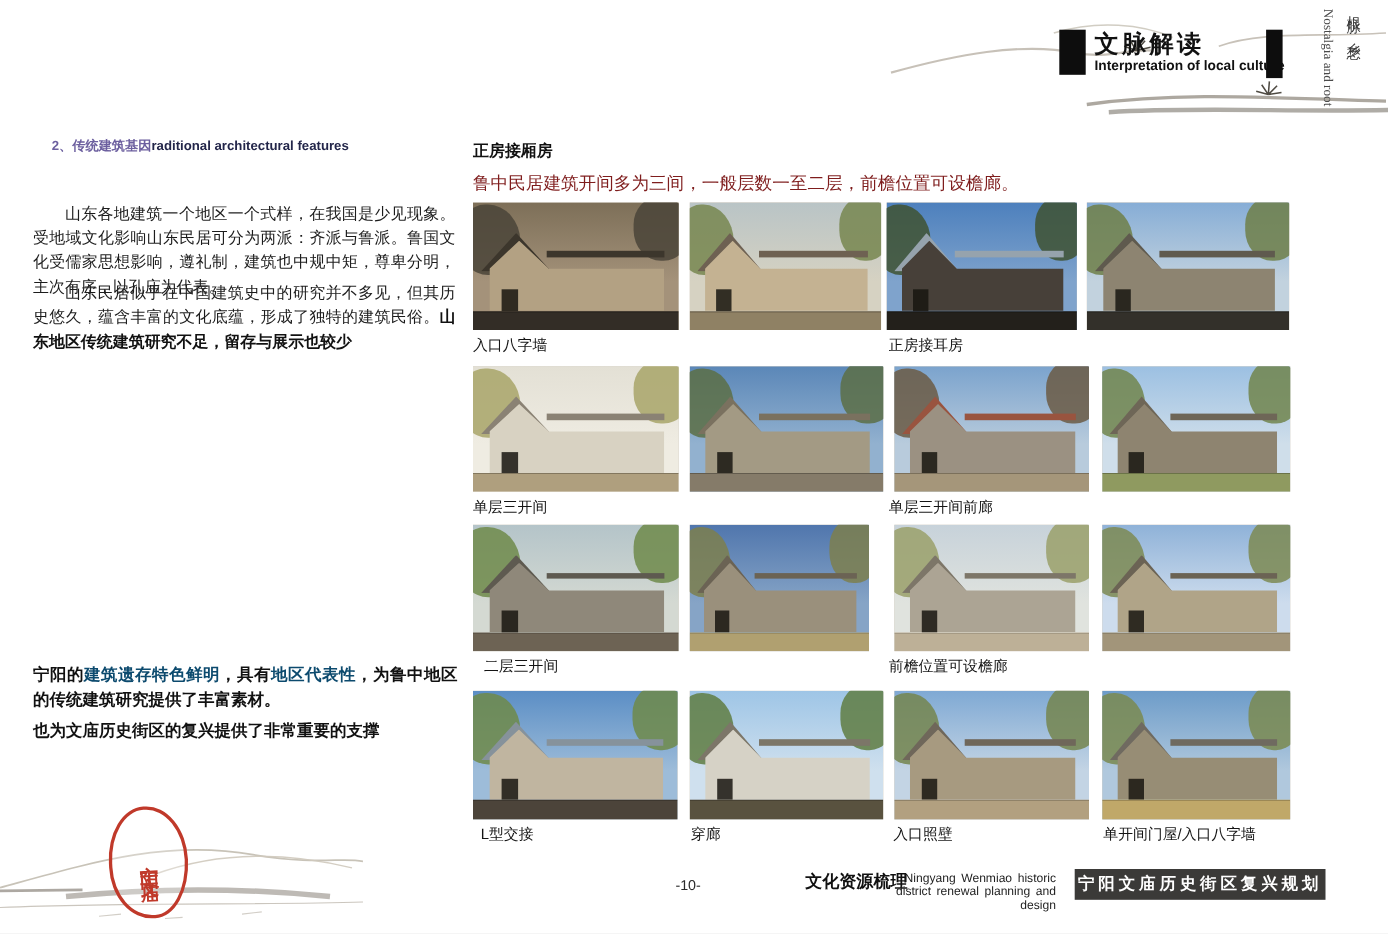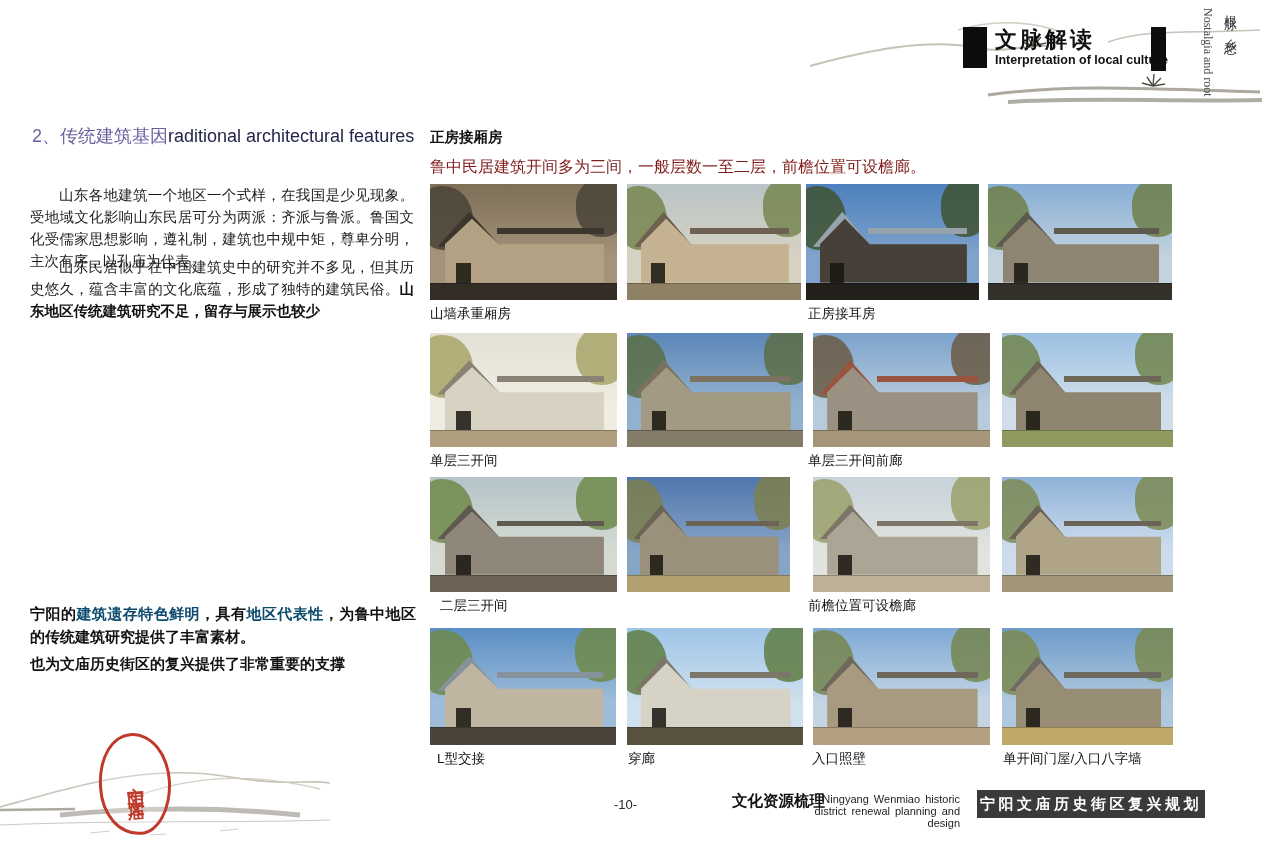--- a/index.html
+++ b/index.html
@@ -12,21 +12,21 @@
   .hdr-bar-right{position:absolute;left:1151px;top:27px;width:15px;height:44px;background:#0d0d0d;}
   .hdr-title{position:absolute;left:995px;top:25px;font-size:22px;font-weight:800;
              letter-spacing:3px;color:#111;}
   .hdr-sub{position:absolute;left:995px;top:53px;font-size:12.5px;font-weight:600;color:#111;}
   .side-cn{position:absolute;left:1221px;top:4px;writing-mode:vertical-rl;text-orientation:upright;
            font-family:"Liberation Serif","DejaVu Serif",serif;font-size:13px;letter-spacing:3px;color:#3a3a3a;}
   .side-en{position:absolute;left:1200px;top:8px;writing-mode:vertical-rl;
            font-family:"Liberation Serif","DejaVu Serif",serif;font-size:12px;color:#4a4a4a;}
 
   
-  .heading{position:absolute;left:32px;top:124px;font-size:18px;font-weight:normal;}
+  .heading{position:absolute;left:47px;top:124px;font-size:12px;font-weight:bold;}
   .heading .cn{color:#6c5f9f;}
   .heading .en{color:#23264a;}
   .para{position:absolute;left:30px;width:384px;font-size:14.5px;line-height:22px;color:#1c1c1c;
         text-align:justify;text-indent:2em;margin:0;}
   .para1{top:184px;}
   .para2{top:256px;}
   .para b{color:#111;}
   .hl{position:absolute;left:30px;top:602px;width:386px;font-size:15px;line-height:23px;
       font-weight:bold;color:#111;margin:0;text-align:justify;}
   .hl .red{color:#0c4a6e;}
@@ -117,21 +117,21 @@
       <div class="photo" style="left: 430px; top: 184px; width: 187px; height: 116px;">
         <div class="ph-sky" style="background:linear-gradient(180deg,#7d6f58 0%,#a4927a 62%,#a4927a 100%)"></div>
         <div class="ph-tree t1" style="background:#4a4438"></div>
         <div class="ph-tree t2" style="background:#4a4438"></div>
         <div class="ph-roof" style="background:#3c362c"></div>
         <div class="ph-wall" style="background:#b3a183"></div>
         <div class="ph-eave" style="background:#3c362c"></div>
         <div class="ph-door"></div>
         <div class="ph-ground" style="background:#332d26"></div>
       </div>
-      <div class="caption" style="left: 430px; top: 305px;">山墙承重厢房</div>
+      <div class="caption" style="left: 430px; top: 305px;">入口八字墙</div>
       <div class="photo" style="left: 627px; top: 184px; width: 174px; height: 116px;">
         <div class="ph-sky" style="background:linear-gradient(180deg,#b9c4c6 0%,#d6d2c2 62%,#d6d2c2 100%)"></div>
         <div class="ph-tree t1" style="background:#77864f"></div>
         <div class="ph-tree t2" style="background:#77864f"></div>
         <div class="ph-roof" style="background:#6e6152"></div>
         <div class="ph-wall" style="background:#c4b292"></div>
         <div class="ph-eave" style="background:#6e6152"></div>
         <div class="ph-door"></div>
         <div class="ph-ground" style="background:#8f8164"></div>
       </div>

